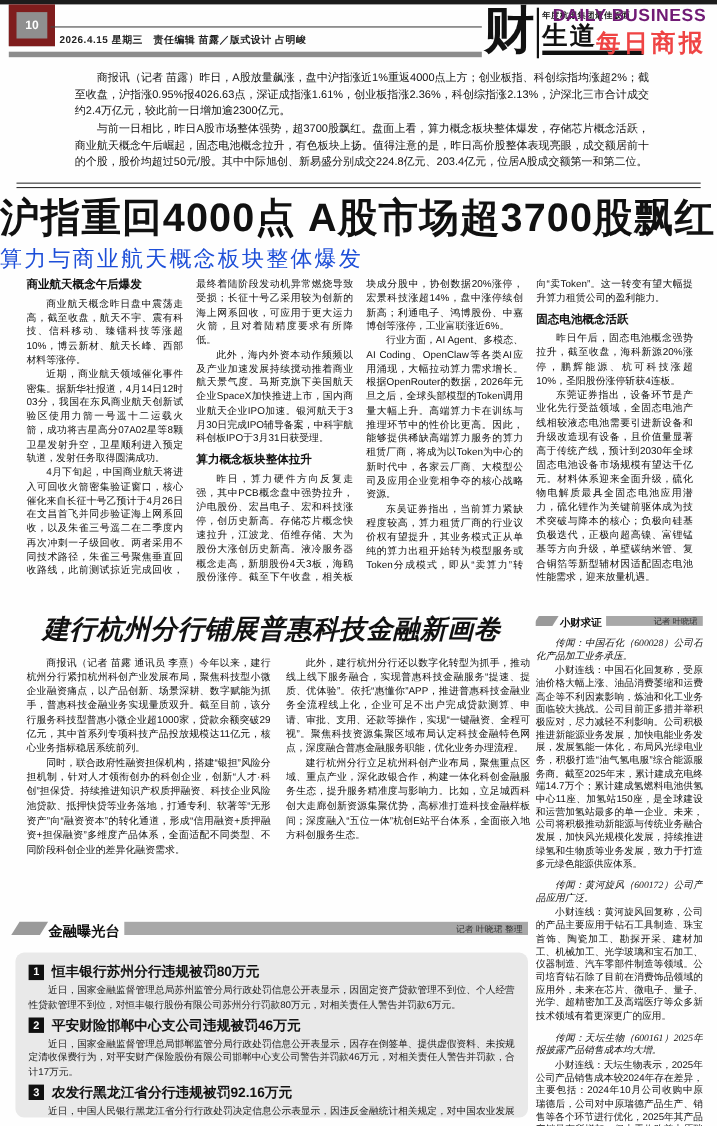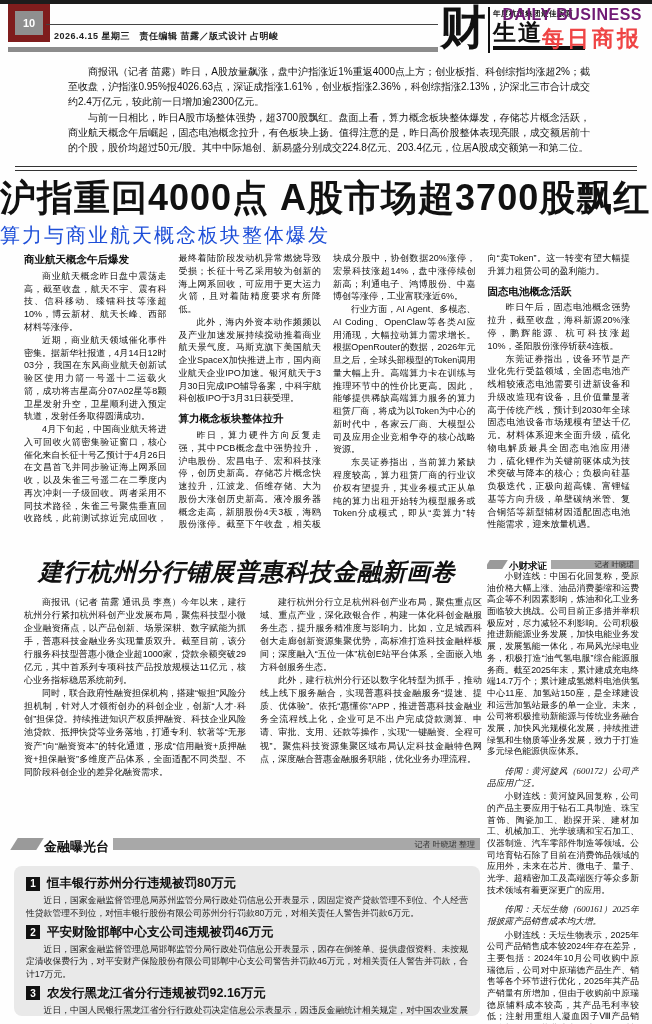--- a/index.html
+++ b/index.html
@@ -126,32 +126,33 @@
     <p>东吴证券指出，当前算力紧缺程度较高，算力租赁厂商的行业议价权有望提升，其业务模式正从单纯的算力出租开始转为模型服务或Token分成模式，即从“卖算力”转向“卖Token”。这一转变有望大幅提升算力租赁公司的盈利能力。</p>
     <h4>固态电池概念活跃</h4>
     <p>昨日午后，固态电池概念强势拉升，截至收盘，海科新源20%涨停，鹏辉能源、杭可科技涨超10%，圣阳股份涨停斩获4连板。</p>
     <p>东莞证券指出，设备环节是产业化先行受益领域，全固态电池产线相较液态电池需要引进新设备和升级改造现有设备，且价值量显著高于传统产线，预计到2030年全球固态电池设备市场规模有望达千亿元。材料体系迎来全面升级，硫化物电解质最具全固态电池应用潜力，硫化锂作为关键前驱体成为技术突破与降本的核心；负极向硅基负极迭代，正极向超高镍、富锂锰基等方向升级，单壁碳纳米管、复合铜箔等新型辅材因适配固态电池性能需求，迎来放量机遇。</p>
   </div>
 
   <h2 class="a2-headline">建行杭州分行铺展普惠科技金融新画卷</h2>
   <div class="a2-body">
     <p>商报讯（记者 苗露 通讯员 李熹）今年以来，建行杭州分行紧扣杭州科创产业发展布局，聚焦科技型小微企业融资痛点，以产品创新、场景深耕、数字赋能为抓手，普惠科技金融业务实现量质双升。截至目前，该分行服务科技型普惠小微企业超1000家，贷款余额突破29亿元，其中首系列专项科技产品投放规模达11亿元，核心业务指标稳居系统前列。</p>
     <p>同时，联合政府性融资担保机构，搭建“银担”风险分担机制，针对人才领衔创办的科创企业，创新“人才·科创”担保贷。持续推进知识产权质押融资、科技企业风险池贷款、抵押快贷等业务落地，打通专利、软著等“无形资产”向“融资资本”的转化通道，形成“信用融资+质押融资+担保融资”多维度产品体系，全面适配不同类型、不同阶段科创企业的差异化融资需求。</p>
+    <p>此外，建行杭州分行还以数字化转型为抓手，推动线上线下服务融合，实现普惠科技金融服务“提速、提质、优体验”。依托“惠懂你”APP，推进普惠科技金融业务全流程线上化，企业可足不出户完成贷款测算、申请、审批、支用、还款等操作，实现“一键融资、全程可视”。聚焦科技资源集聚区域布局认定科技金融特色网点，深度融合普惠金融服务职能，优化业务办理流程。</p>
     <p>建行杭州分行立足杭州科创产业布局，聚焦重点区域、重点产业，深化政银合作，构建一体化科创金融服务生态，提升服务精准度与影响力。比如，立足城西科创大走廊创新资源集聚优势，高标准打造科技金融样板间；深度融入“五位一体”杭创E站平台体系，全面嵌入地方科创服务生态。</p>
-    <p>此外，建行杭州分行还以数字化转型为抓手，推动线上线下服务融合，实现普惠科技金融服务“提速、提质、优体验”。依托“惠懂你”APP，推进普惠科技金融业务全流程线上化，企业可足不出户完成贷款测算、申请、审批、支用、还款等操作，实现“一键融资、全程可视”。聚焦科技资源集聚区域布局认定科技金融特色网点，深度融合普惠金融服务职能，优化业务办理流程。</p>
   </div>
 
   <div class="qz">
     <div class="sec-hdr">
       <div class="sec-mark"></div>
       <div class="sec-title">小财求证</div>
       <div class="sec-bar">
         <span class="sec-byline">记者 叶晓珺</span>
       </div>
     </div>
+    <p class="qz-rumor">传闻：中国石化（600028）公司石化产品加工业务承压。</p>
     <p class="qz-reply">小财连线：中国石化回复称，受原油价格大幅上涨、油品消费萎缩和运费高企等不利因素影响，炼油和化工业务面临较大挑战。公司目前正多措并举积极应对，尽力减轻不利影响。公司积极推进新能源业务发展，加快电能业务发展，发展氢能一体化，布局风光绿电业务，积极打造“油气氢电服”综合能源服务商。截至2025年末，累计建成充电终端14.7万个；累计建成氢燃料电池供氢中心11座、加氢站150座，是全球建设和运营加氢站最多的单一企业。未来，公司将积极推动新能源与传统业务融合发展，加快风光规模化发展，持续推进绿氢和生物质等业务发展，致力于打造多元绿色能源供应体系。</p>
     <p class="qz-rumor">传闻：黄河旋风（600172）公司产品应用广泛。</p>
     <p class="qz-reply">小财连线：黄河旋风回复称，公司的产品主要应用于钻石工具制造、珠宝首饰、陶瓷加工、勘探开采、建材加工、机械加工、光学玻璃和宝石加工、仪器制造、汽车零部件制造等领域。公司培育钻石除了目前在消费饰品领域的应用外，未来在芯片、微电子、量子、光学、超精密加工及高端医疗等众多新技术领域有着更深更广的应用。</p>
     <p class="qz-rumor">传闻：天坛生物（600161）2025年报披露产品销售成本均大增。</p>
     <p class="qz-reply">小财连线：天坛生物表示，2025年公司产品销售成本较2024年存在差异，主要包括：2024年10月公司收购中原瑞德后，公司对中原瑞德产品生产、销售等各个环节进行优化，2025年其产品产销量有所增加，但由于收购前中原瑞德原辅料成本较高，其产品毛利率较低；注射用重组人凝血因子Ⅷ产品销量增加。公司营业成本构成包括原材料费用（采购成本）、人工成本、制造费用等，2025年因产品销售数量增加，原材料费用（采购成本）增加24.10%，人工成本增加2.85%，制造费用增加36.64%。</p>
   </div>
 
   <div class="sec-hdr exp-hdr">
     <div class="sec-mark"></div>
     <div class="sec-title">金融曝光台</div>

